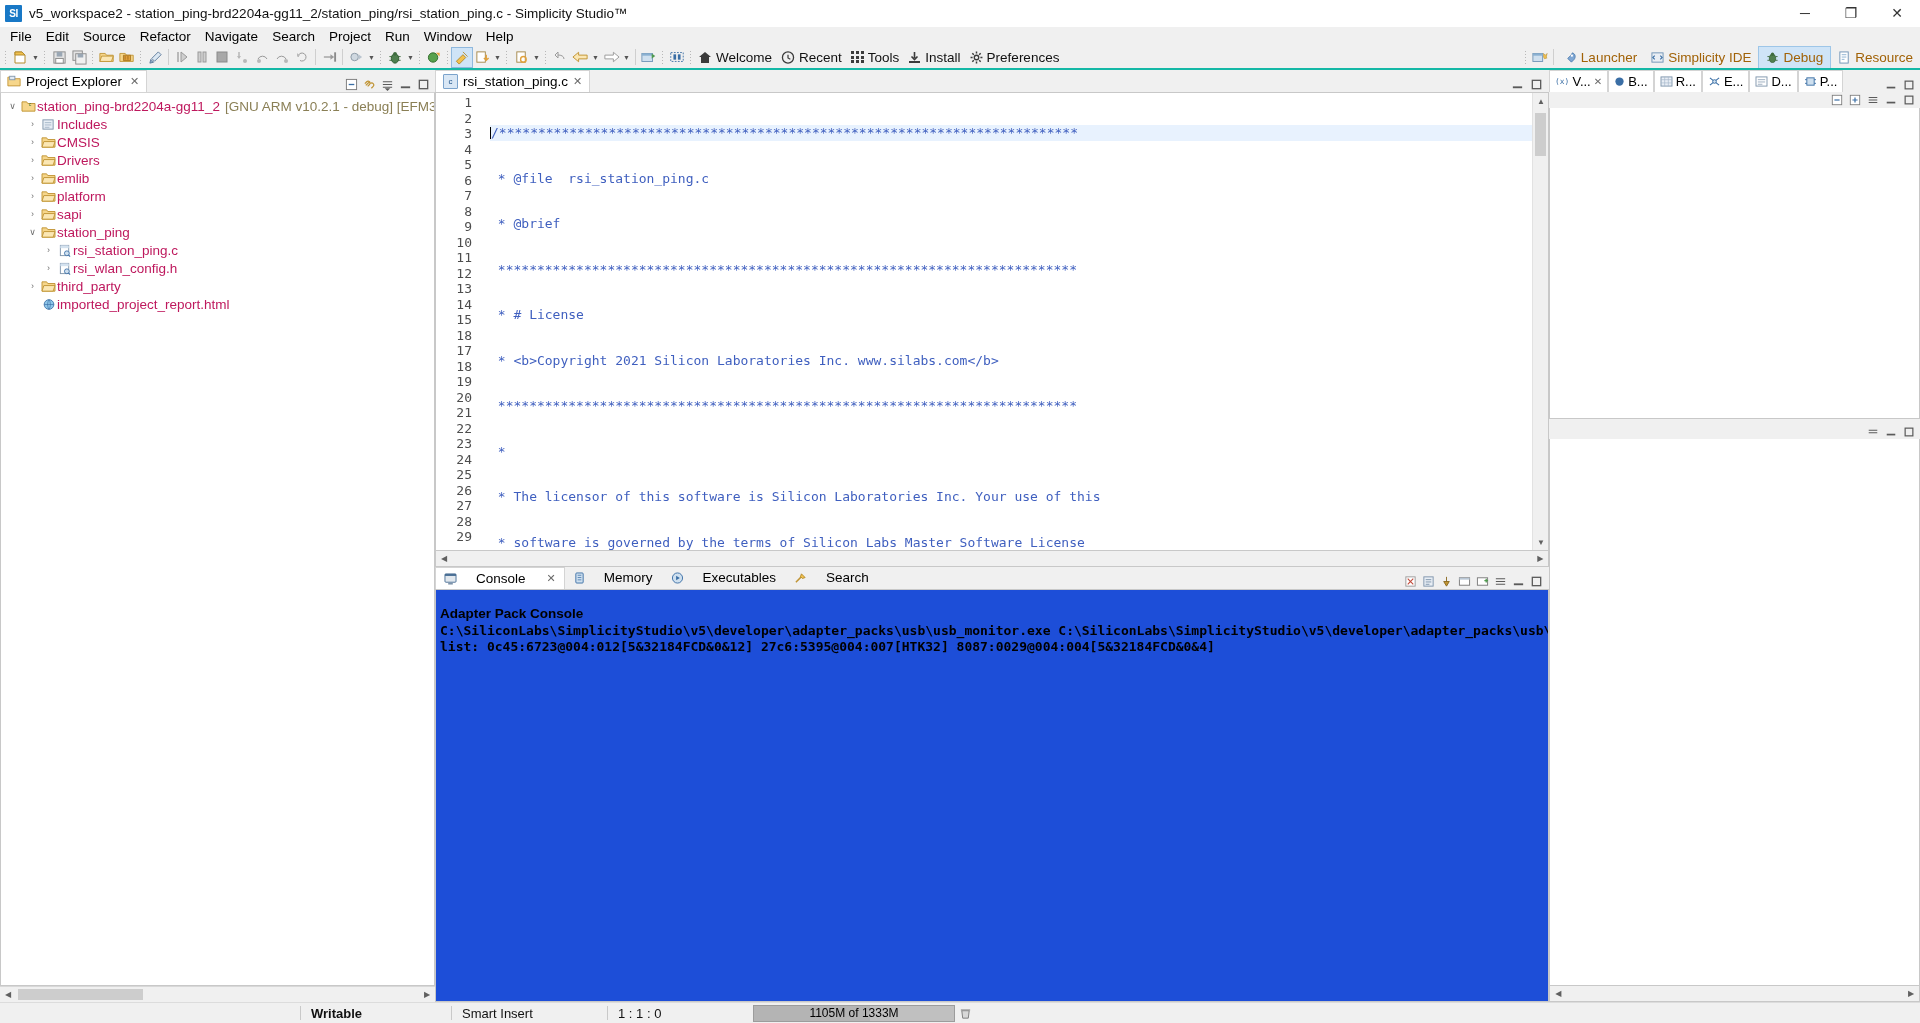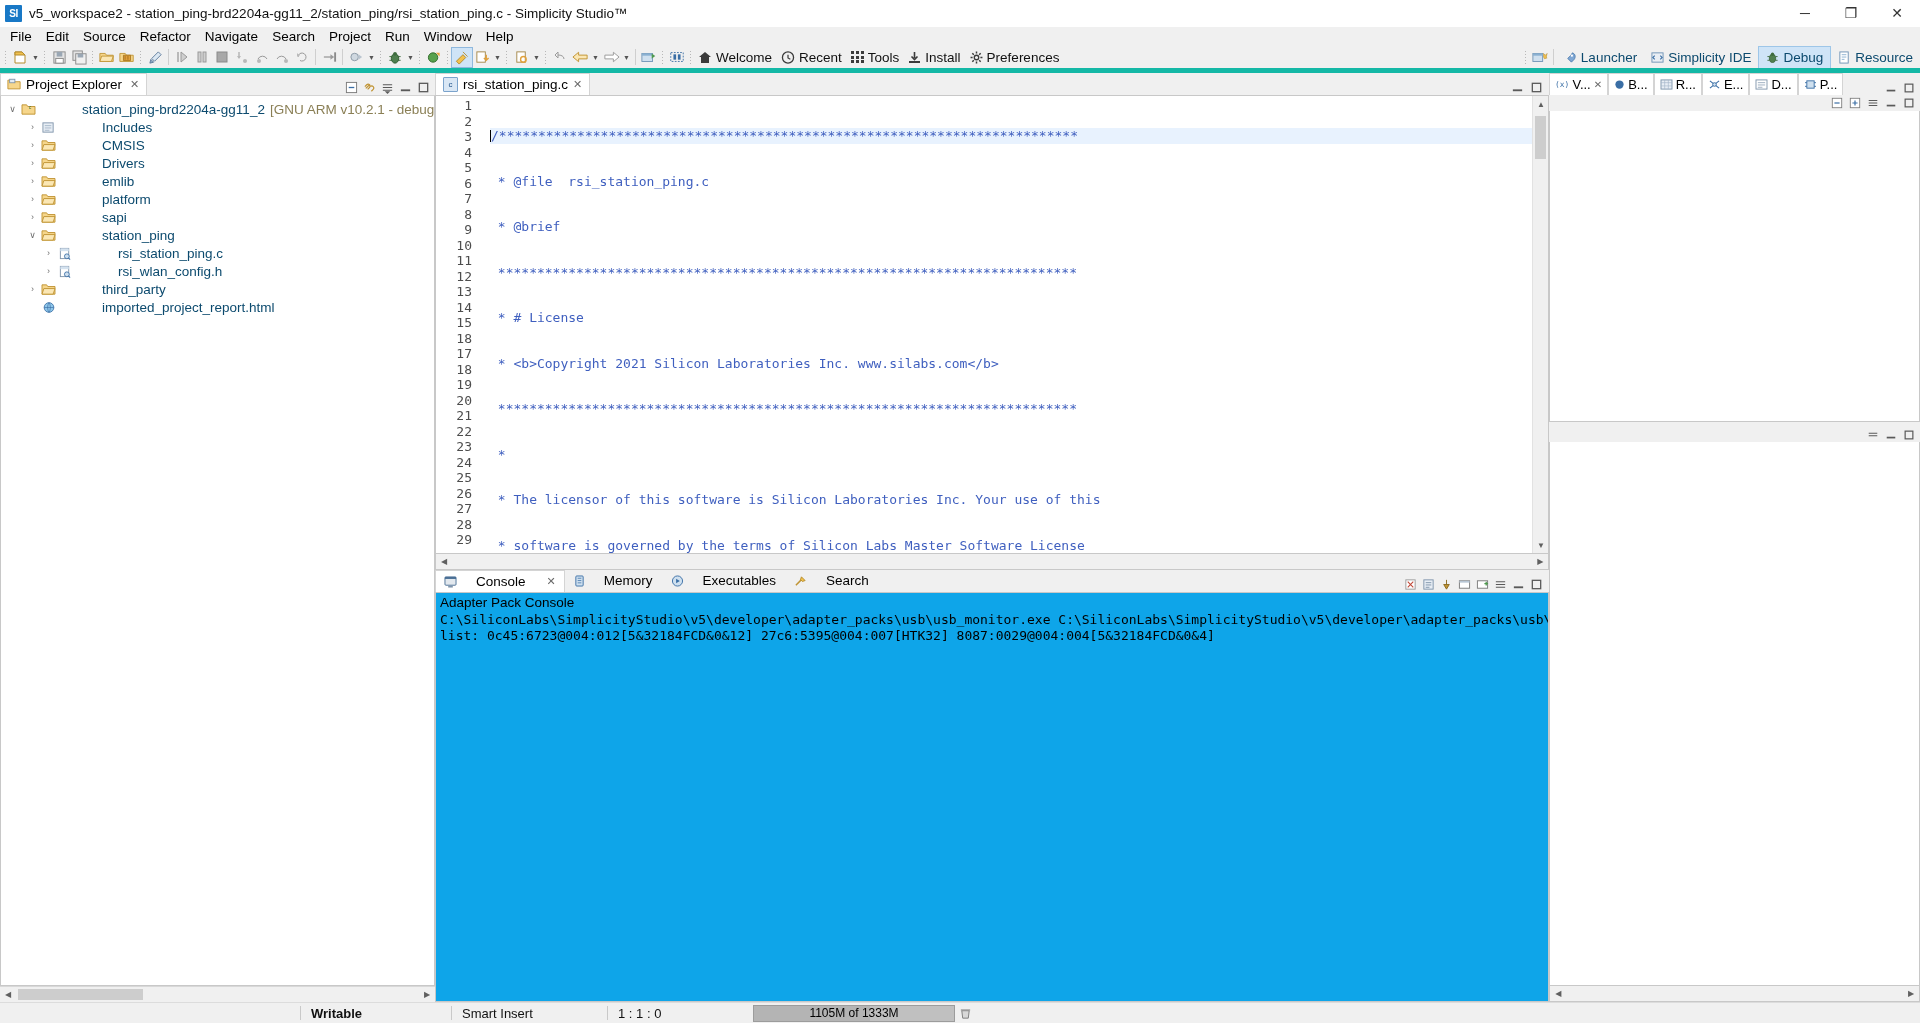--- a/index.html
+++ b/index.html
@@ -19,50 +19,50 @@
            display:flex;align-items:center;justify-content:center;font-weight:bold;border-radius:1px;letter-spacing:-0.5px;}
   .tb-title{font-size:13.5px;color:#111;white-space:nowrap;}
   .tb-spacer{flex:1;}
   .wbtn{width:46px;height:26px;display:flex;align-items:center;justify-content:center;font-size:14px;color:#333;}
 
   
   .menubar{height:19px;background:#f0f0f0;display:flex;align-items:center;padding-left:3px;flex:0 0 auto;}
   .menuitem{padding:1px 7px;font-size:13.5px;color:#000;white-space:nowrap;}
 
   
-  .toolbar{height:22px;background:#f0f0f0;display:flex;align-items:center;flex:0 0 auto;border-bottom:5px solid #14b8a6;
+  .toolbar{height:22px;background:#f0f0f0;display:flex;align-items:center;flex:0 0 auto;border-bottom:2px solid #14b8a6;
            padding-left:2px;overflow:hidden;}
   .tgrip{width:4px;height:15px;margin:0 2px;
          background-image:radial-gradient(#b8b8b8 40%, transparent 41%);
          background-size:3px 3px;}
   .tbtn{width:20px;height:19px;display:flex;align-items:center;justify-content:center;position:relative;}
   .tsep{width:1px;height:16px;background:#cfcfcf;margin:0 3px;}
   .tarrow{width:11px;height:19px;display:flex;align-items:center;justify-content:center;font-size:7px;color:#555;}
   .tlabel{display:flex;align-items:center;gap:4px;padding:0 6px 0 3px;height:20px;font-size:13.5px;color:#111;white-space:nowrap;}
   .perspbar{margin-left:auto;display:flex;align-items:center;height:22px;}
-  .persp{display:flex;align-items:center;gap:4px;padding:0 7px;height:21px;font-size:13.5px;color:#0c4a6e;white-space:nowrap;}
+  .persp{display:flex;align-items:center;gap:4px;padding:0 7px;height:21px;font-size:13.5px;color:#a16207;white-space:nowrap;}
   .persp.active{background:#cfe4f7;border:1px solid #9ec6e8;border-bottom:none;}
 
   
   .main{flex:1 1 auto;display:flex;min-height:0;background:#f0f0f0;}
 
   
   .leftpane{width:435px;display:flex;flex-direction:column;background:#f0f0f0;min-height:0;}
   .viewtabrow{height:22px;display:flex;align-items:flex-end;background:#f0f0f0;position:relative;}
   .viewtab{display:flex;align-items:center;gap:5px;height:21px;padding:0 7px 0 6px;background:#ffffff;
            border:1px solid #d4d4d4;border-bottom:none;font-size:13.5px;color:#000;white-space:nowrap;}
   .viewtab .x{font-size:11px;color:#6a6a6a;margin-left:3px;}
   .vt-tools{margin-left:auto;display:flex;align-items:center;gap:3px;padding-right:4px;}
   .vt-ico{width:15px;height:15px;display:flex;align-items:center;justify-content:center;}
   .treewrap{flex:1 1 auto;background:#ffffff;border:1px solid #c8c8c8;border-top:1px solid #d4d4d4;overflow:hidden;position:relative;min-height:0;}
   .tree{padding:4px 0 0 0;font-size:13.5px;}
   .trow{display:flex;align-items:center;height:18px;white-space:nowrap;padding-left:4px;}
   .twist{width:15px;display:flex;align-items:center;justify-content:center;font-size:9px;color:#6e6e6e;flex:0 0 15px;}
   .tico{width:17px;display:flex;align-items:center;justify-content:center;flex:0 0 17px;}
-  .tlabel2{color:#0c4a6e;margin-left:45px;}
+  .tlabel2{color:#be185d;}
   .tdim{color:#8a7f55;margin-left:5px;}
   .hscroll{height:15px;background:#f0f0f0;display:flex;align-items:center;border-top:1px solid #d8d8d8;}
   .hsb-arrow{width:16px;height:15px;display:flex;align-items:center;justify-content:center;font-size:8px;color:#606060;background:#f0f0f0;}
   .hsb-track{flex:1;height:15px;background:#f0f0f0;position:relative;}
   .hsb-thumb{position:absolute;top:2px;left:2px;height:11px;width:125px;background:#cdcdcd;}
 
   
   .centerpane{flex:1 1 auto;display:flex;flex-direction:column;min-width:0;min-height:0;}
   .editor-area{height:497px;display:flex;flex-direction:column;min-width:0;}
   .edtabrow{height:22px;display:flex;align-items:flex-end;background:#f0f0f0;}
@@ -89,21 +89,21 @@
   .edhscroll{height:15px;display:flex;align-items:center;background:#f0f0f0;border:1px solid #c8c8c8;border-top:none;}
 
   
   .console-area{flex:1 1 auto;display:flex;flex-direction:column;min-height:0;}
   .contabrow{height:22px;display:flex;align-items:flex-end;background:#f0f0f0;}
   .contab{display:flex;align-items:center;gap:19px;height:21px;padding:0 8px;font-size:13.5px;color:#000;white-space:nowrap;
           border:1px solid transparent;}
   .contab.active{background:#ffffff;border:1px solid #d4d4d4;border-bottom:none;}
   .contab .x{font-size:11px;color:#6a6a6a;margin-left:2px;}
   .contools{margin-left:auto;display:flex;align-items:center;gap:3px;padding-right:5px;}
-  .conbody{flex:1 1 auto;background:#0ea5e9;border:1px solid #c8c8c8;overflow:hidden;min-height:0;padding-top:2px;}
+  .conbody{flex:1 1 auto;background:#1d4ed8;border:1px solid #c8c8c8;overflow:hidden;min-height:0;padding-top:16px;font-weight:bold;}
   .conhdr{font-size:13.5px;color:#000;padding:0 0 2px 4px;}
   .conline{font-family:"DejaVu Sans Mono", monospace;font-size:13px;color:#000;white-space:pre;padding-left:4px;line-height:16px;}
 
   
   .rightpane{width:395px;display:flex;flex-direction:column;background:#f0f0f0;min-height:0;}
   .rtabrow{height:22px;display:flex;align-items:flex-end;background:#f0f0f0;overflow:hidden;}
   .rtab{display:flex;align-items:center;gap:3px;height:21px;padding:0 5px;background:#ffffff;border:1px solid #d4d4d4;
         border-bottom:none;font-size:13px;color:#000;white-space:nowrap;}
   .rtab .x{font-size:10px;color:#6a6a6a;}
   .rtoolrow{height:16px;background:#f0f0f0;display:flex;align-items:center;justify-content:flex-end;gap:3px;padding-right:4px;}

